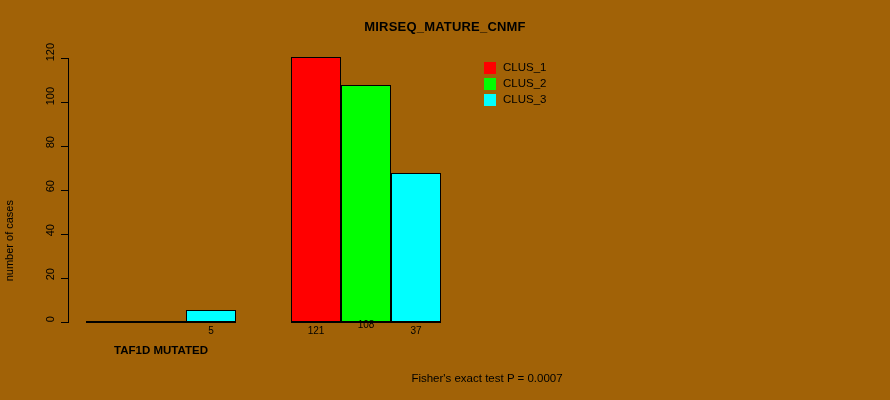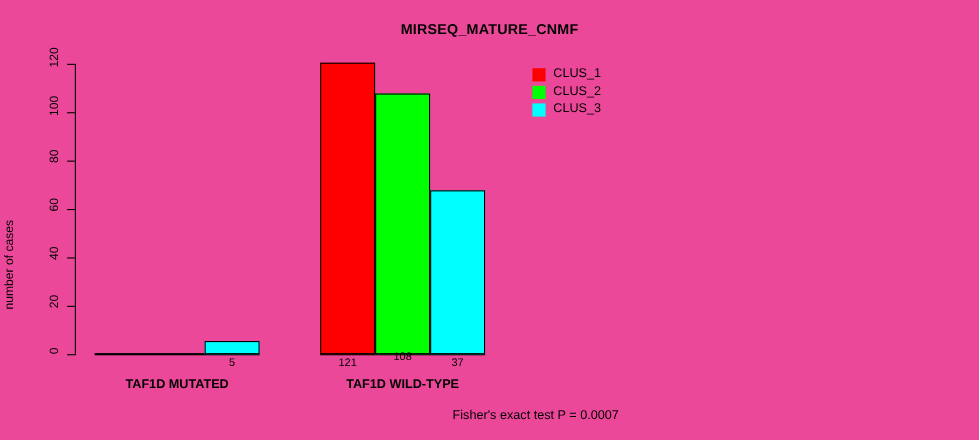--- a/index.html
+++ b/index.html
@@ -4,21 +4,21 @@
 <style>
   html, body {
     margin: 0;
     padding: 0;
     background: #ffffff;
   }
   #root {
     position: relative;
     width: 890px;
     height: 400px;
-    background: #ec4899;
+    background: #a16207;
     font-family: "Liberation Sans", sans-serif;
     color: #000000;
     overflow: hidden;
   }
 
   
   #chart-title {
     position: absolute;
     left: 0;
     top: 19px;
@@ -227,21 +227,20 @@
 
     <div class="bar" style="left:291px; top:57px; width:50px; height:265px; background:#FF0000;"></div>
     <div class="bar-value" style="left:291px; top:325px; width:50px;">121</div>
 
     <div class="bar" style="left:341px; top:85px; width:50px; height:237px; background:#00FF00;"></div>
     <div class="bar-value" style="left:341px; top:319px; width:50px;">108</div>
 
     <div class="bar" style="left:391px; top:173px; width:50px; height:149px; background:#00FFFF;"></div>
     <div class="bar-value" style="left:391px; top:325px; width:50px;">37</div>
 
-    <div class="group-label" style="left:266px; top:344px; width:200px;">TAF1D WILD-TYPE</div>
 
   </div>
 
   <div id="legend">
     <div class="legend-row">
       <div class="legend-swatch" style="background:#FF0000;"></div>
       <div class="legend-label">CLUS_1</div>
     </div>
     <div class="legend-row">
       <div class="legend-swatch" style="background:#00FF00;"></div>

